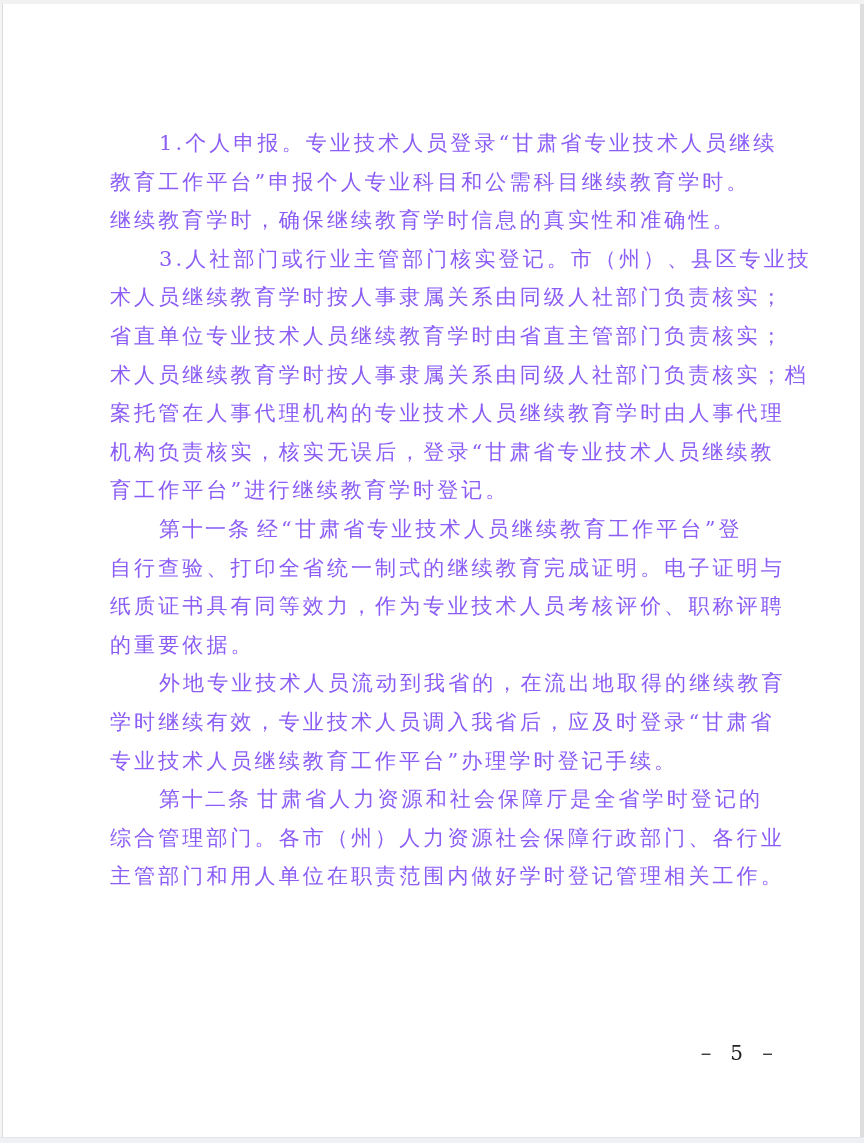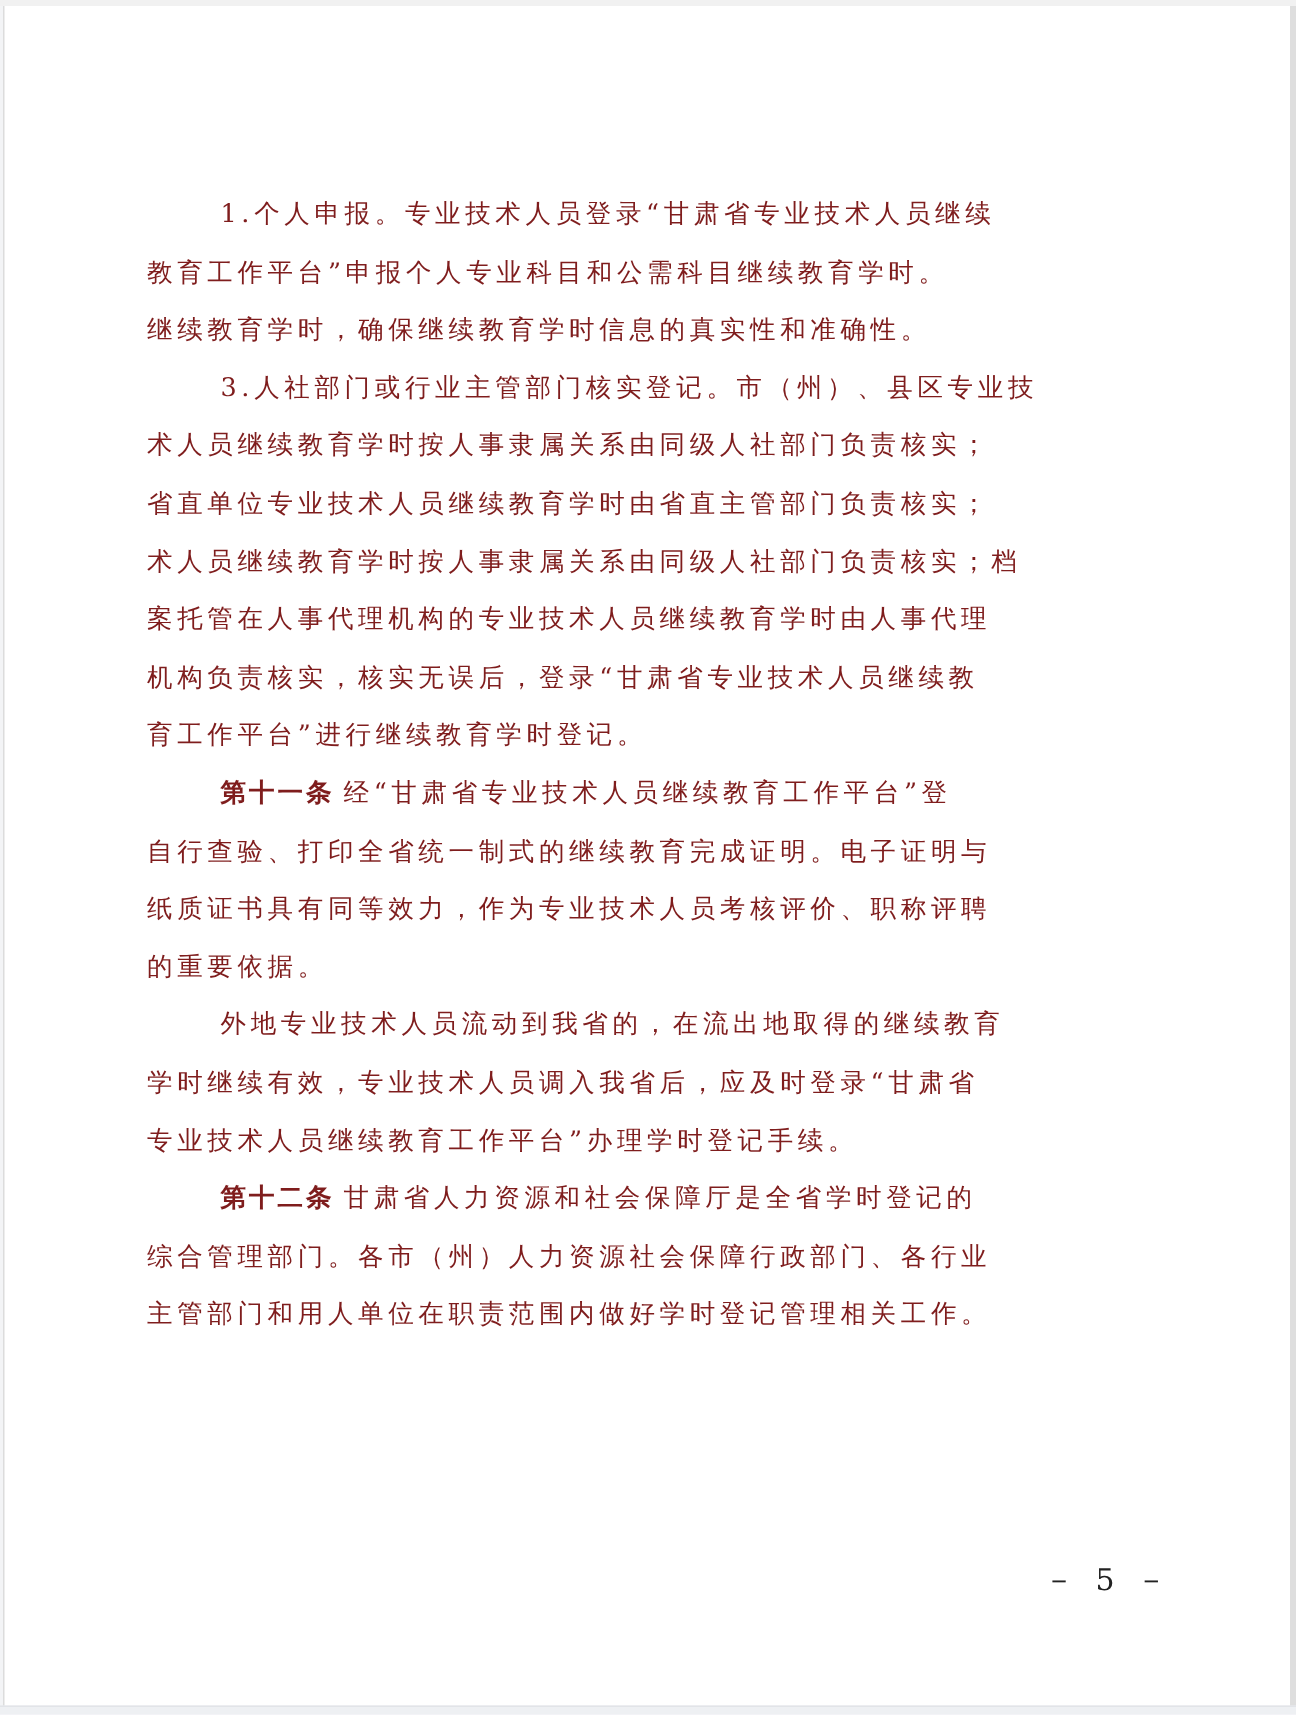--- a/index.html
+++ b/index.html
@@ -45,39 +45,39 @@
       position: absolute;
       left: 0;
       bottom: 0;
       width: 864px;
       height: 5px;
       background: #eef0f3;
       border-top: 1px solid #e2e4e8;
     }
     .body-text {
       position: absolute;
-      left: 98px;
+      left: 110px;
       top: 124px;
       width: 642px;
       font-family: "DejaVu Serif", "Liberation Serif", serif;
-      font-size: 17px;
-      color: #7f1d1d;
+      font-size: 21px;
+      color: #8b5cf6;
     }
     .line {
       height: 38.6px;
       line-height: 38.6px;
       white-space: nowrap;
       letter-spacing: 3.1px;
       overflow: visible;
     }
     .line.indent {
       padding-left: 49px;
     }
     .line .bold {
-      font-weight: bold;
+      font-weight: normal;
       letter-spacing: 2px;
       margin-right: 6px;
       margin-top: 48px;
     }
     .page-number {
       position: absolute;
       left: 696px;
       top: 1040px;
       font-family: "DejaVu Serif", "Liberation Serif", serif;
       font-size: 20px;

